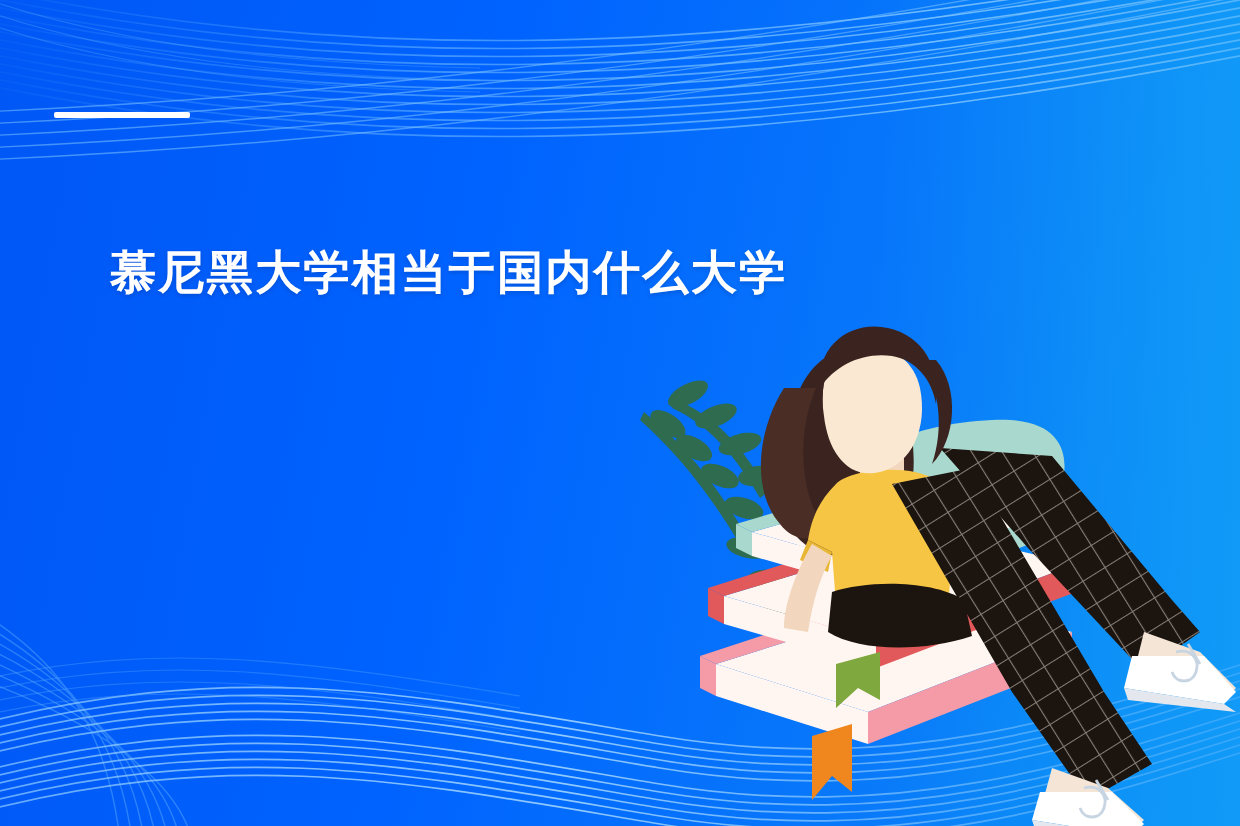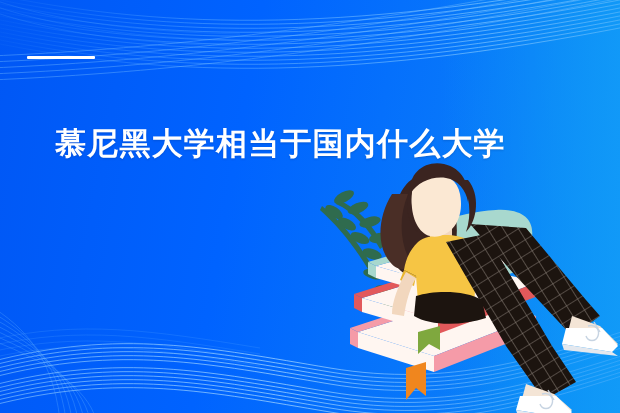--- a/index.html
+++ b/index.html
@@ -17,23 +17,24 @@
   .layer svg{display:block;width:620px;height:413px;}
 
   
   #rule{
     position:absolute;left:27px;top:56px;width:68px;height:3px;
     background:#ffffff;border-radius:1px;
   }
   #title{
     position:absolute;left:55px;top:105px;
     color:#ffffff;
-    font-size:31px;line-height:36px;font-weight:bold;
+    font-size:23px;line-height:36px;font-weight:bold;
     letter-spacing:1.2px;white-space:nowrap;
     text-shadow:0 1px 2px rgba(0,30,90,.22);
+    font-family:Liberation Mono, monospace;
   }
 
   
   #art{
     position:absolute;left:300px;top:150px;width:320px;height:263px;
   }
   #art svg{display:block;width:320px;height:263px;}
 </style>
 </head>
 <body>

